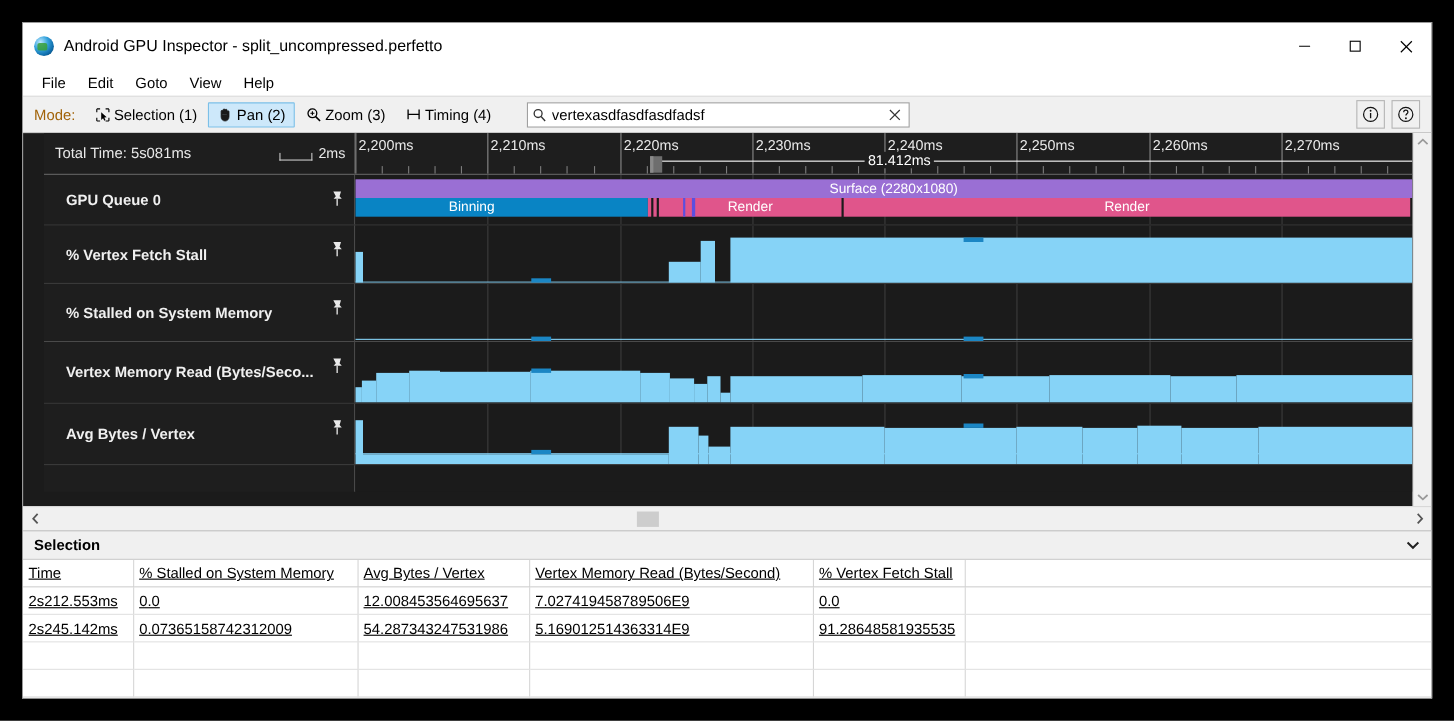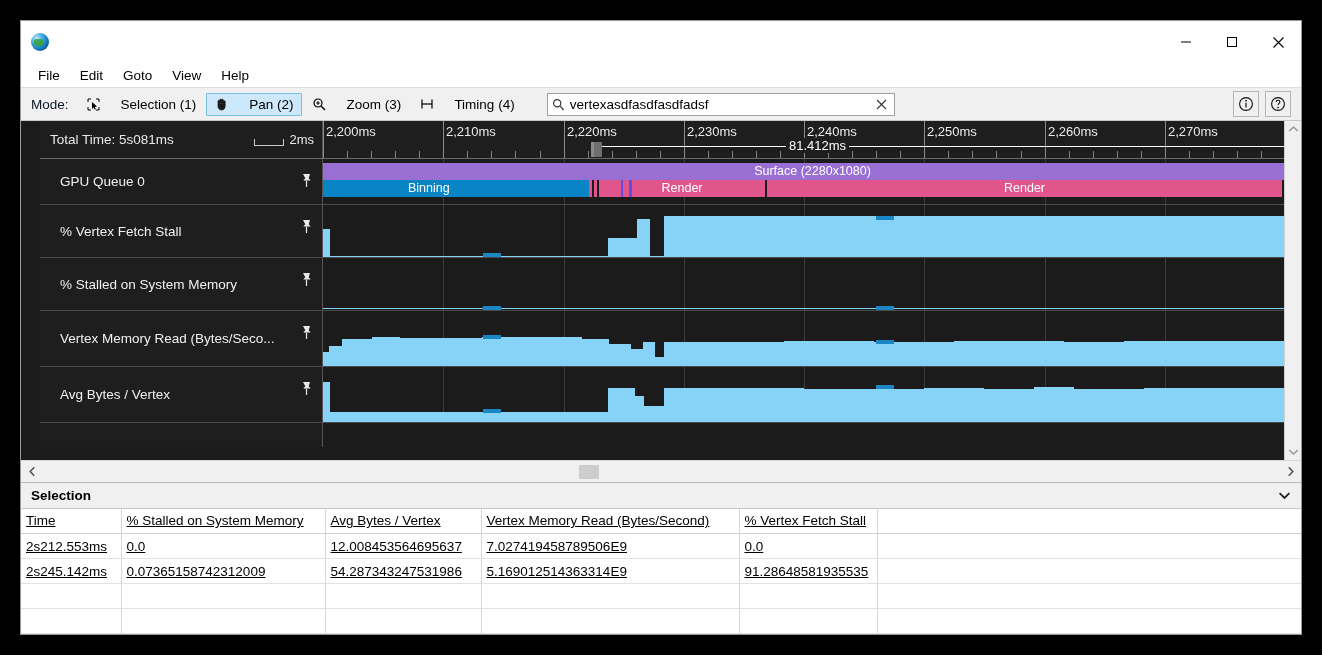--- a/index.html
+++ b/index.html
@@ -64,23 +64,23 @@
   .toolbar {
     height: 34px;
     display: flex; align-items: center;
     padding: 0 10px;
     background: #f0f0f0;
     border-top: 1px solid #dcdcdc;
     border-bottom: 1px solid #c8c8c8;
     flex: 0 0 auto;
     gap: 2px;
   }
-  .mode-label { font-size: 13.5px; color: #0f172a; margin-right: 7px; }
+  .mode-label { font-size: 13.5px; color: #a16207; margin-right: 7px; }
   .mode-btn {
-    display: flex; align-items: center; gap: 20px;
+    display: flex; align-items: center; gap: 3px;
     font-size: 13.5px; color: #000;
     padding: 3px 7px;
     border: 1px solid transparent;
     border-radius: 1px;
     white-space: nowrap;
   }
   .mode-btn.active {
     background: #cde8fa;
     border-color: #7cc0e8;
   }
@@ -173,21 +173,21 @@
   .track-row { display: flex; position: relative; border-bottom: 1px solid #4a4a4a; }
   .track-label {
     width: 283px; flex: 0 0 283px;
     background: #1e1e1e;
     border-right: 1px solid #555;
     display: flex; align-items: center;
     position: relative;
   }
   .track-label .name {
     font-size: 13.5px; color: #f0f0f0; margin-left: 20px;
-    white-space: nowrap; overflow: hidden;
+    white-space: nowrap; overflow: hidden; font-weight: bold;
   }
   .pin { position: absolute; right: 10px; top: 14px; }
   .track-canvas { flex: 1 1 auto; position: relative; background: #1b1b1b; overflow: hidden; }
   .vgrid { position: absolute; top: 0; bottom: 0; width: 1px; background: #3c3c3c; }
 
   .seg { position: absolute; overflow: hidden; white-space: nowrap; }
   .seg-label {
     position: absolute; left: 0; right: 0; text-align: center;
     font-size: 12.5px; color: #ffffff; top: 1px;
   }
@@ -239,20 +239,21 @@
   table.sel-table th { border-bottom: 1px solid #cfcfcf; }
   table.sel-table tr td:last-child, table.sel-table tr th:last-child { border-right: none; }
 </style>
 </head>
 <body>
 
 <div id="app">
 
   <div class="titlebar">
     <div class="app-icon"></div>
+    <div class="title-text">Android GPU Inspector - split_uncompressed.perfetto</div>
     <div class="win-btns">
       <div class="win-btn">
         <svg width="12" height="12" viewBox="0 0 12 12">
             <line x1="1" y1="6" x2="11" y2="6" stroke="#000" stroke-width="1"></line>
           </svg>
       </div>
       <div class="win-btn">
         <svg width="12" height="12" viewBox="0 0 12 12">
             <rect x="1.5" y="1.5" width="9" height="9" fill="none" stroke="#000" stroke-width="1"></rect>
           </svg>

